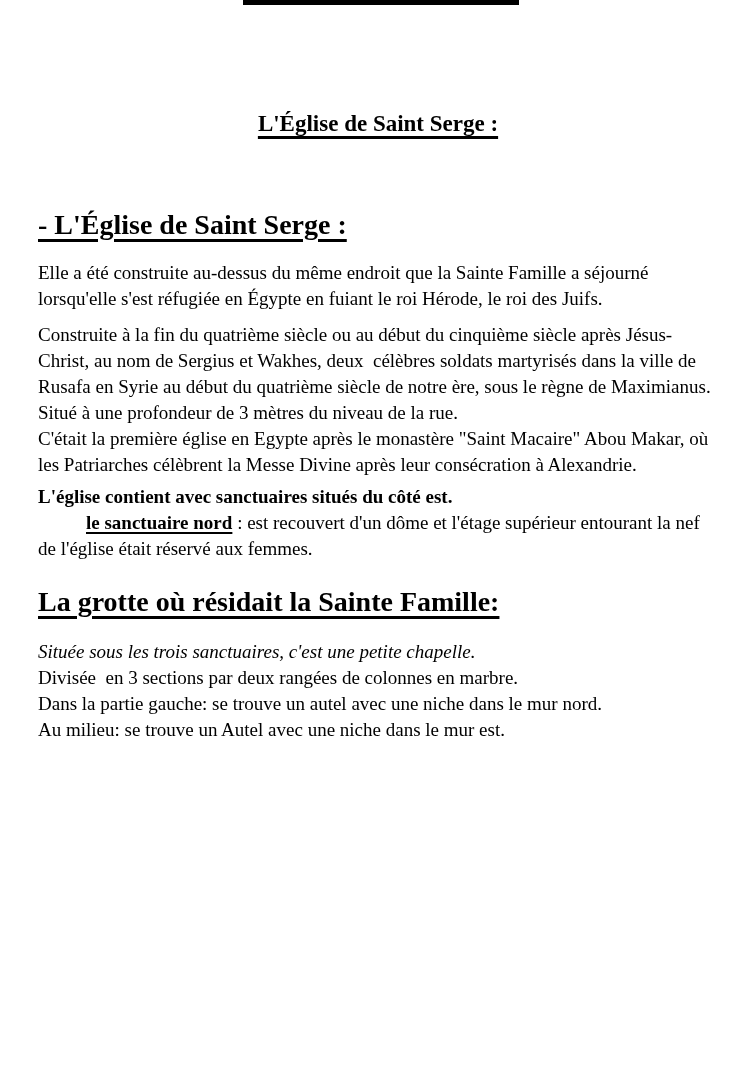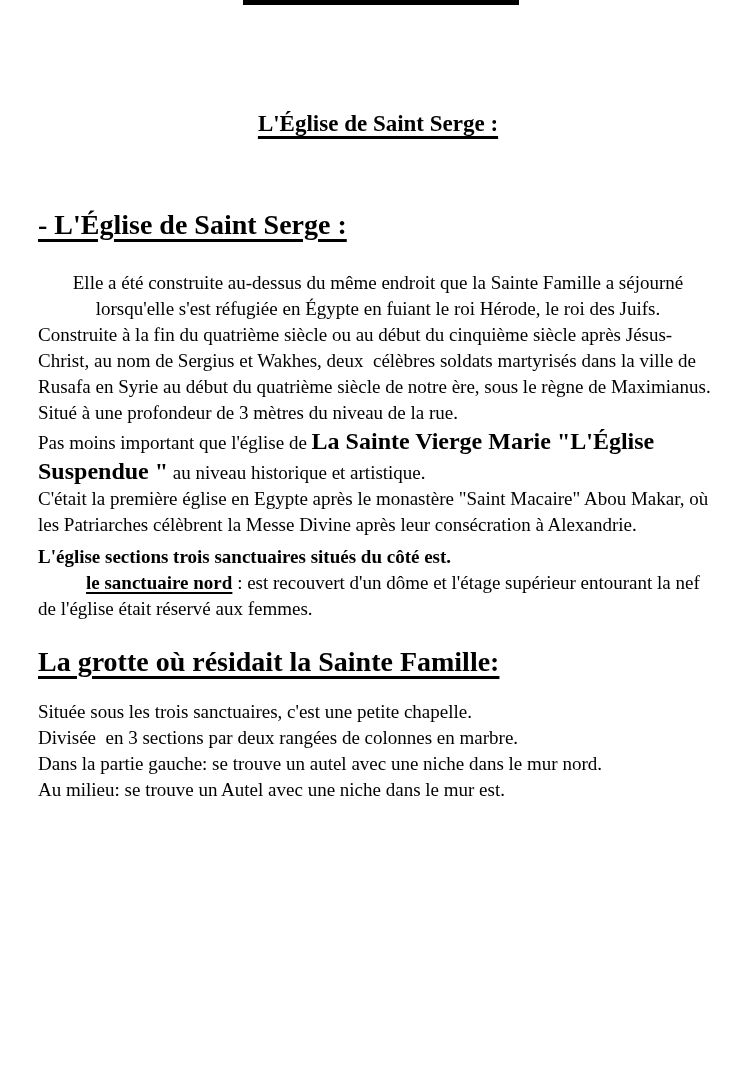--- a/index.html
+++ b/index.html
@@ -39,24 +39,24 @@
     text-underline-offset: 5px;
   }
   .section-heading.church { margin-top: 68px; }
   .section-heading.grotto { margin-top: 22px; }
 
   .body-text {
     font-size: 19px;
     line-height: 26px;
     white-space: pre-wrap;
   }
-  .p-intro     { margin-top: 28px; text-align: center; }
-  .p-history   { }
+  .p-intro     { margin-top: 18px; }
+  .p-history   { margin-top: 10px; }
   .p-sanctu    { margin-top: 6px; }
-  .p-grotto1   { margin-top: 20px; }
+  .p-grotto1   { margin-top: 20px; font-style: italic; }
 
   .bold { font-weight: bold; }
   .big-bold {
     font-weight: bold;
     font-size: 24px;
     line-height: 30px;
   }
   .bold-underline {
     font-weight: bold;
     text-decoration: underline;
@@ -77,25 +77,24 @@
     <h1 class="doc-title">L'Église de Saint Serge :</h1>
 
     <h2 class="section-heading church">- L'Église de Saint Serge :</h2>
 
     <p class="body-text p-intro">Elle a été construite au-dessus du même endroit que la Sainte Famille a séjourné lorsqu'elle s'est réfugiée en Égypte en fuiant le roi Hérode, le roi des Juifs.</p>
 
     <p class="body-text p-history">Construite à la fin du quatrième siècle ou au début du cinquième siècle après Jésus-Christ, au nom de Sergius et Wakhes, deux  célèbres soldats martyrisés dans la ville de Rusafa en Syrie au début du quatrième siècle de notre ère, sous le règne de Maximianus.</p>
 
     <p class="body-text">Situé à une profondeur de 3 mètres du niveau de la rue.</p>
 
-    <p class="body-text"><span>Pas moins important que l'église de </span><span class="big-bold">La Sainte Vierge Marie "L'Église Suspendue "</span><span> au niveau historique et artistique.</span></p>
 
     <p class="body-text">C'était la première église en Egypte après le monastère "Saint Macaire" Abou Makar, où les Patriarches célèbrent la Messe Divine après leur consécration à Alexandrie.</p>
 
-    <p class="body-text bold p-sanctu">L'église sections trois sanctuaires situés du côté est.</p>
+    <p class="body-text bold p-sanctu">L'église contient avec sanctuaires situés du côté est.</p>
 
 
 
     <p class="body-text"><span class="bold-underline">le sanctuaire nord</span><span> : est recouvert d'un dôme et l'étage supérieur entourant la nef de l'église était réservé aux femmes.</span></p>
 
     <h2 class="section-heading grotto">La grotte où résidait la Sainte Famille:</h2>
 
     <p class="body-text p-grotto1">Située sous les trois sanctuaires, c'est une petite chapelle.</p>
 
     <p class="body-text">Divisée  en 3 sections par deux rangées de colonnes en marbre.</p>

